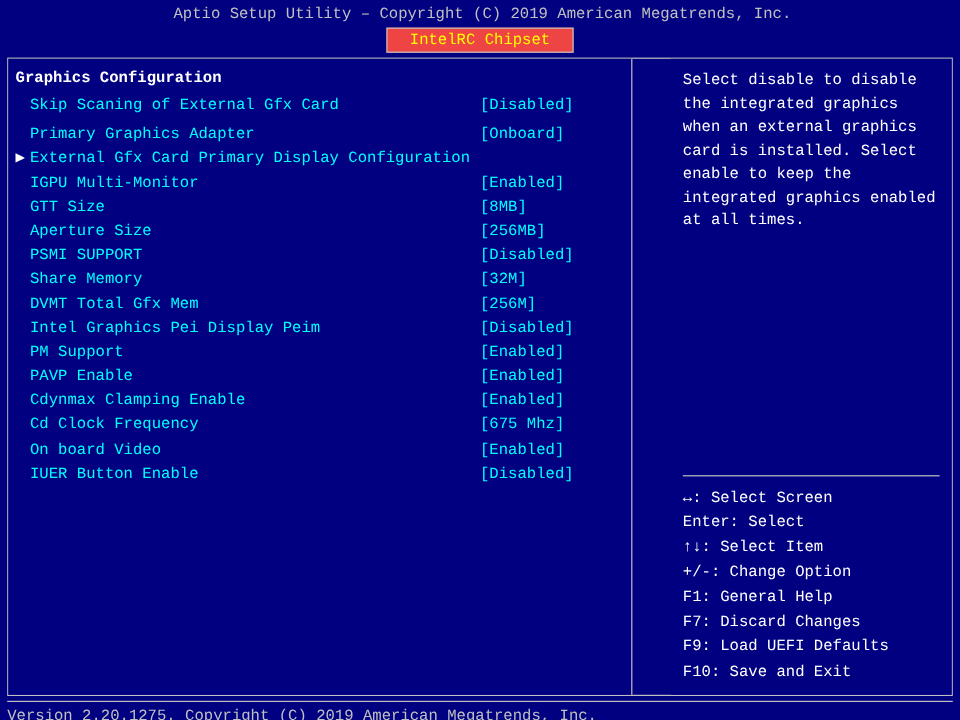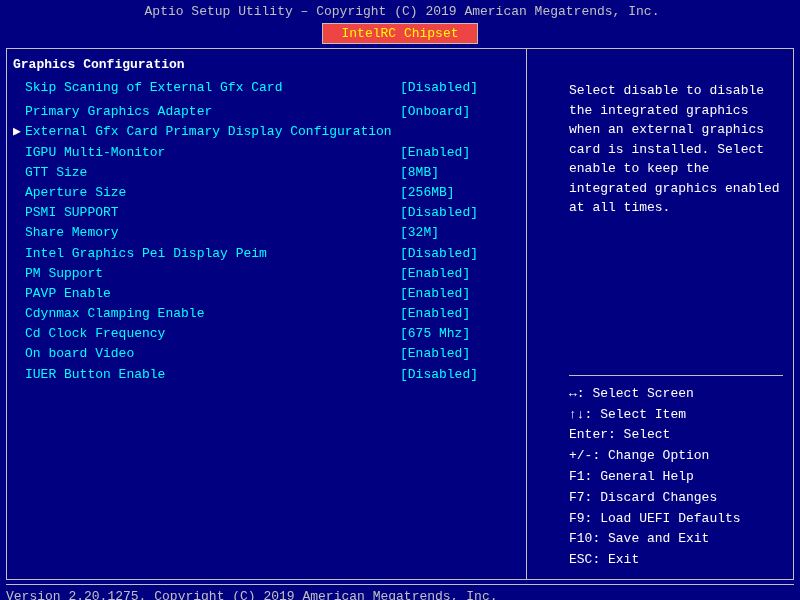--- a/index.html
+++ b/index.html
@@ -98,21 +98,20 @@
       padding: 8px 10px;
       display: flex;
       flex-direction: column;
       justify-content: space-between;
     }
 
     #help-text {
       color: #ffffff;
       font-size: 13px;
       line-height: 1.5;
-      margin-top: 24px;
     }
 
     #key-legend {
       border-top: 1px solid #c0c0c0;
       padding-top: 8px;
       color: #ffffff;
       font-size: 13px;
       line-height: 1.6;
       margin-top: 24px;
     }
@@ -172,20 +171,24 @@
         </div>
         <div class="config-row">
           <span class="label"><span class="arrow-indicator"> </span><span>PSMI SUPPORT</span></span>
           <span class="value">[Disabled]</span>
         </div>
         <div class="config-row">
           <span class="label"><span class="arrow-indicator"> </span><span>Share Memory</span></span>
           <span class="value">[32M]</span>
         </div>
         <div class="config-row">
+          <span class="label"><span class="arrow-indicator"> </span><span>DVMT Total Gfx Mem</span></span>
+          <span class="value">[256M]</span>
+        </div>
+        <div class="config-row">
           <span class="label"><span class="arrow-indicator"> </span><span>Intel Graphics Pei Display Peim</span></span>
           <span class="value">[Disabled]</span>
         </div>
         <div class="config-row">
           <span class="label"><span class="arrow-indicator"> </span><span>PM Support</span></span>
           <span class="value">[Enabled]</span>
         </div>
         <div class="config-row">
           <span class="label"><span class="arrow-indicator"> </span><span>PAVP Enable</span></span>
           <span class="value">[Enabled]</span>
@@ -206,27 +209,26 @@
           <span class="label"><span class="arrow-indicator"> </span><span>IUER Button Enable</span></span>
           <span class="value">[Disabled]</span>
         </div>
       </div>
   </div>
 
   <div id="right-panel">
     <div id="help-text">Select disable to disable the integrated graphics when an external graphics card is installed. Select enable to keep the integrated graphics enabled at all times.</div>
     <div id="key-legend">
         <div>↔: Select Screen</div>
+        <div>Enter: Select</div>
         <div>↑↓: Select Item</div>
-        <div>Enter: Select</div>
         <div>+/-: Change Option</div>
         <div>F1: General Help</div>
         <div>F7: Discard Changes</div>
         <div>F9: Load UEFI Defaults</div>
         <div>F10: Save and Exit</div>
-        <div>ESC: Exit</div>
       </div>
   </div>
 </div>
 
 <div id="footer">
   <span>Version 2.20.1275. Copyright (C) 2019 American Megatrends, Inc.</span>
 </div>
 
 </body></html>

